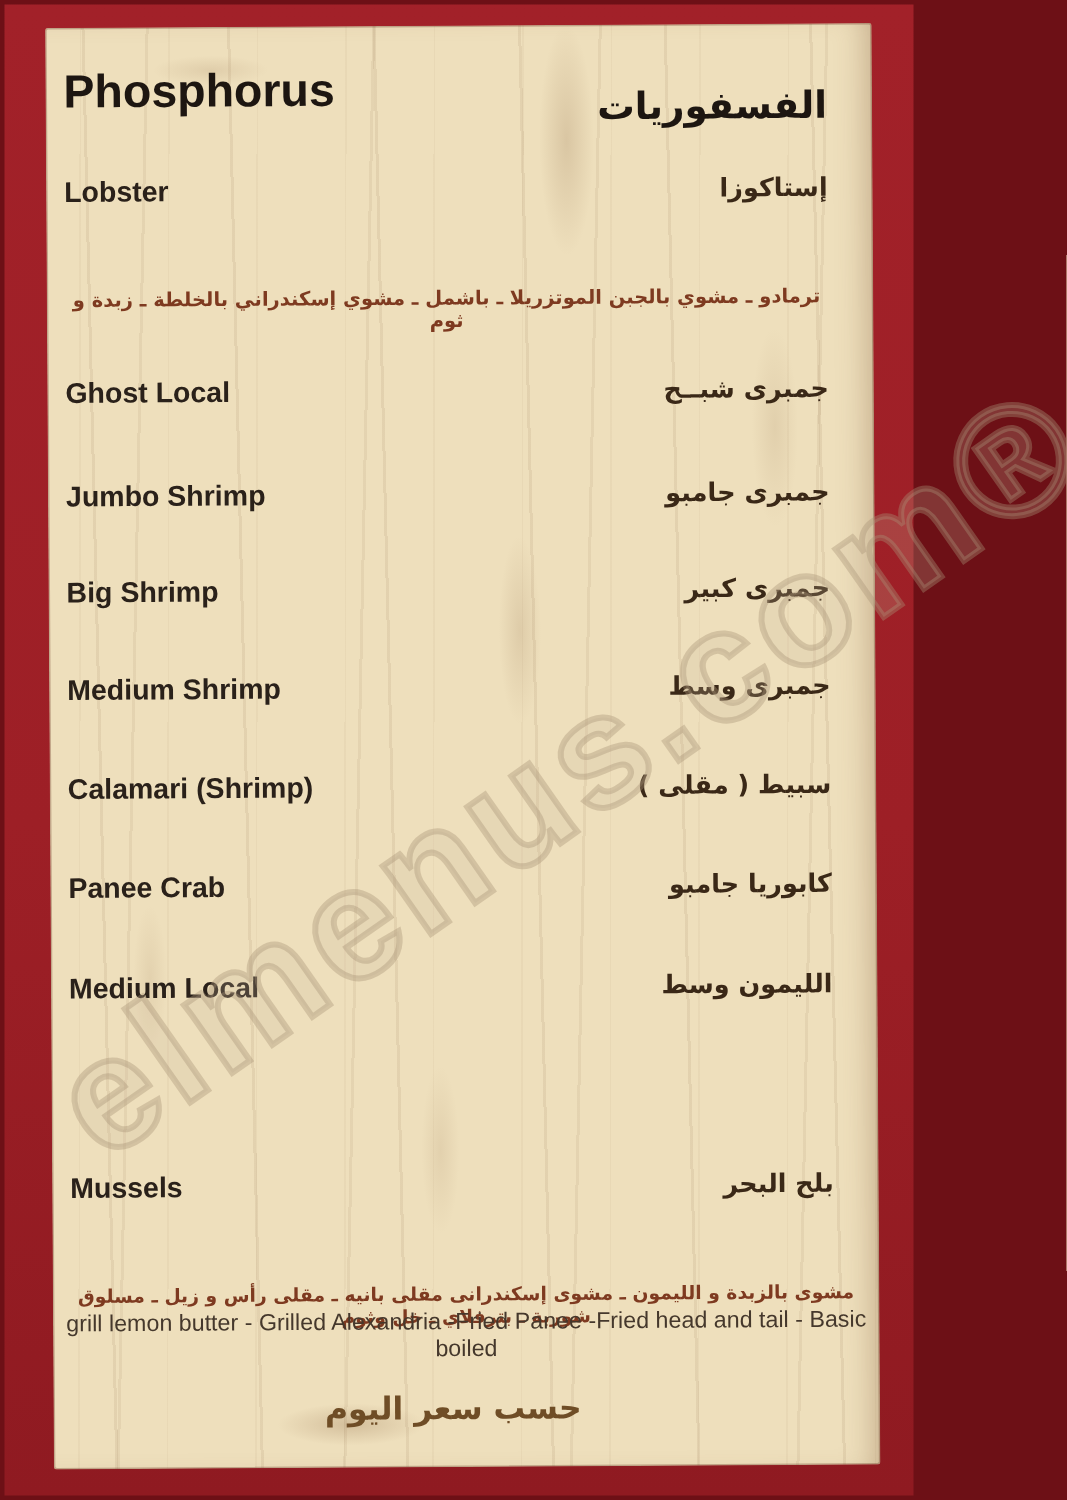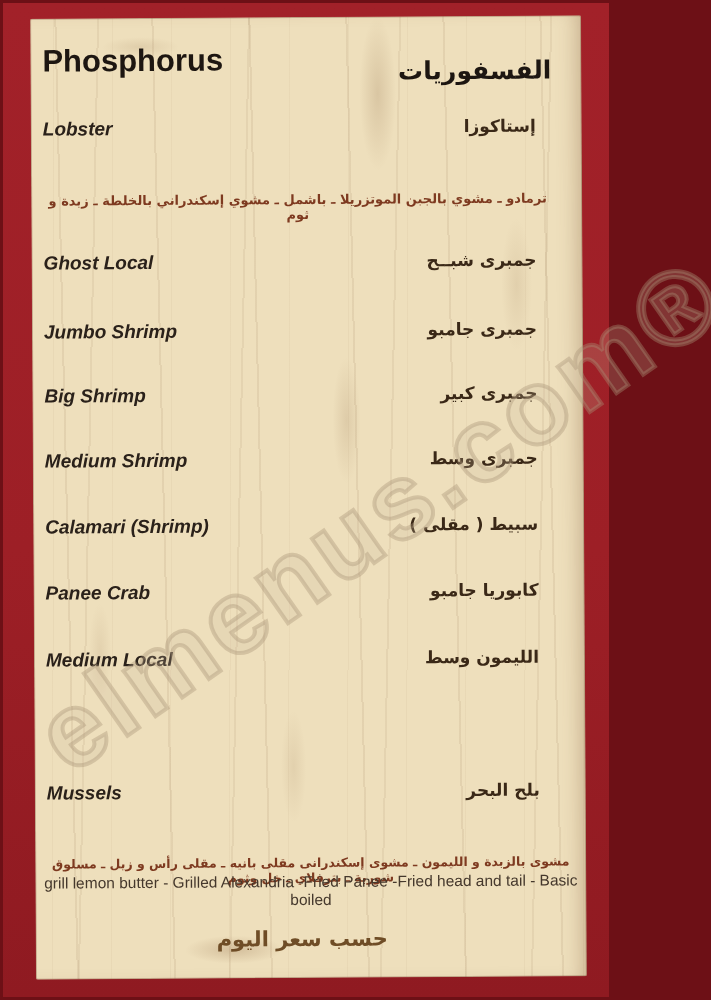--- a/index.html
+++ b/index.html
@@ -44,24 +44,24 @@
   }
   .header-ar{
     position:absolute;right:30px;top:40px;
     font-family:"DejaVu Sans", sans-serif;
     font-size:25px;font-weight:700;color:#1d1611;direction:rtl;
   }
 
   .row{position:absolute;left:12px;right:30px;height:26px;}
   .item-en{
     position:absolute;left:0;top:0;
-    font-size:19px;font-weight:700;color:#2a211a;font-style:italic;
+    font-size:19px;font-weight:700;color:#2a211a;
   }
   .item-ar{
-    position:absolute;right:16px;top:0;
+    position:absolute;right:0;top:0;
     font-family:"DejaVu Sans", sans-serif;
     font-size:17px;font-weight:700;color:#3a2817;direction:rtl;text-align:right;
   }
 
   .prep-note{
     position:absolute;left:12px;right:30px;top:175px;
     text-align:center;direction:rtl;
     font-family:"DejaVu Sans", sans-serif;
     font-size:13px;font-weight:700;color:#7e3a20;
   }

